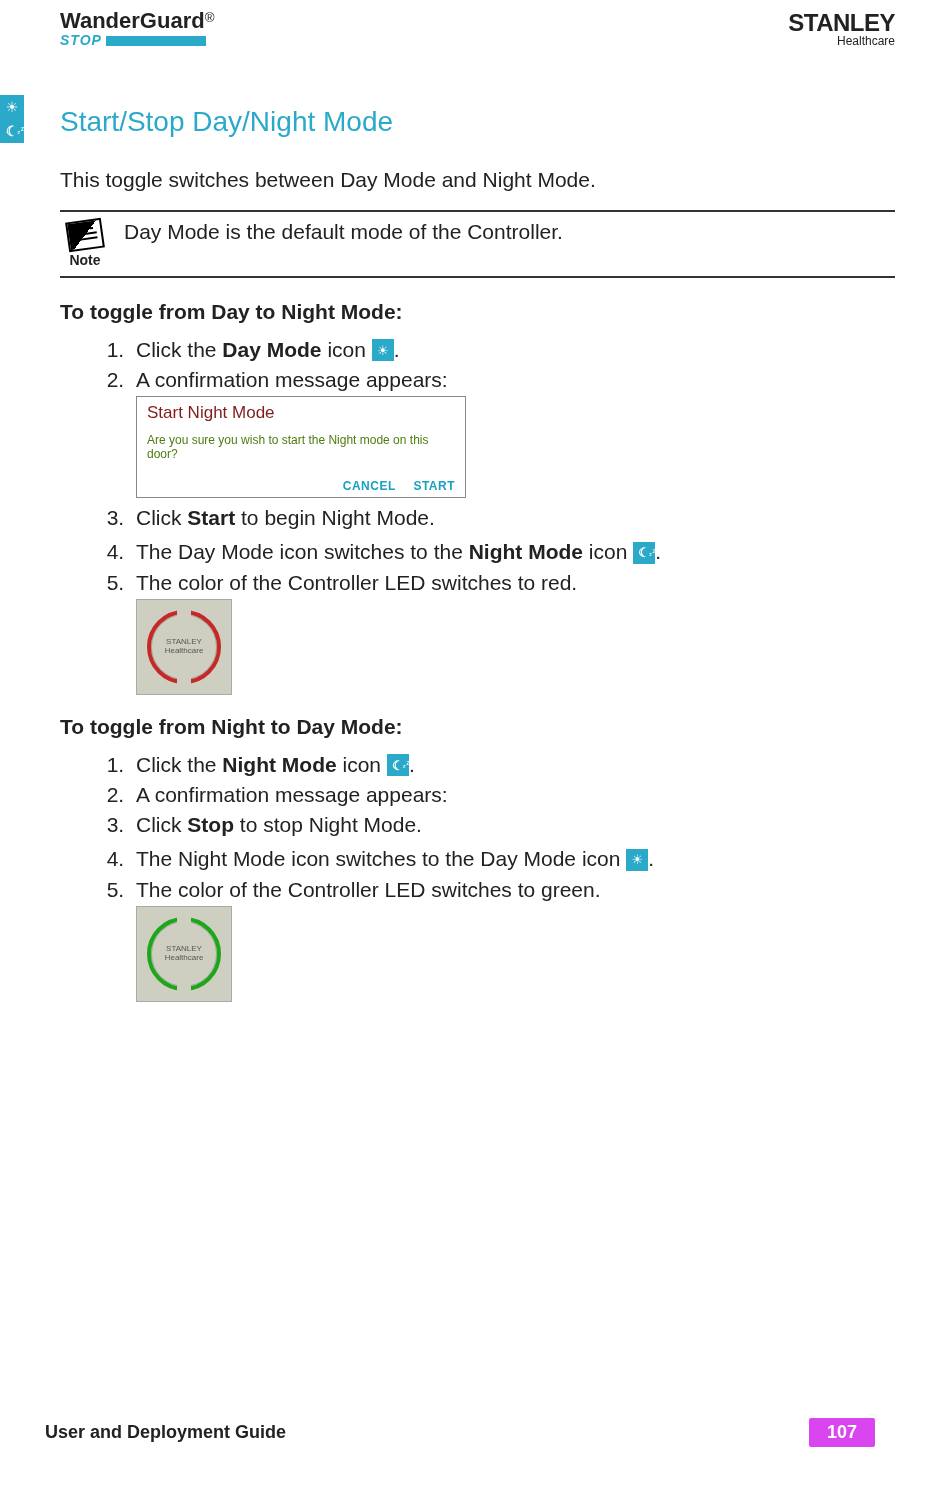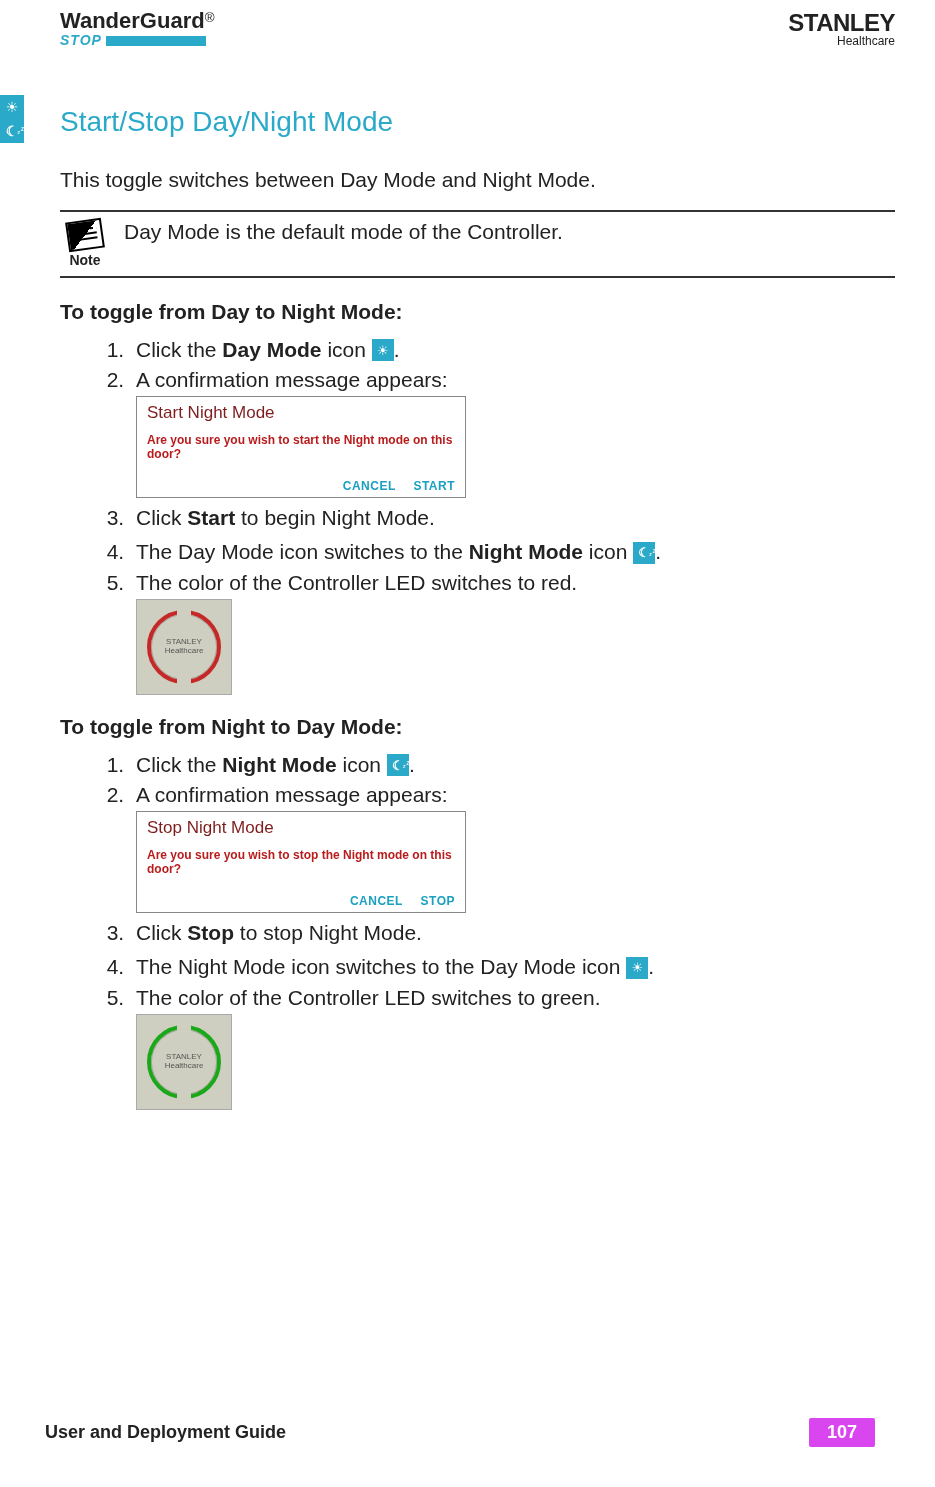--- a/index.html
+++ b/index.html
@@ -95,21 +95,21 @@
 
   .dialog {
     border:1px solid #888;
     width:330px;
     padding:6px 10px 4px 10px;
     margin:4px 0 8px 0;
     box-sizing:border-box;
     font-family: Arial, sans-serif;
   }
   .dialog-title { color:#7f1d1d; font-size:17px; margin-bottom:10px; }
-  .dialog-body { font-size:12px; color:#b91c1c; margin-bottom:18px;font-weight:bold; }
+  .dialog-body { font-size:12px; color:#4d7c0f; margin-bottom:18px; }
   .dialog-actions { text-align:right; font-size:12px; font-weight:700; letter-spacing:0.5px; }
   .dialog-actions span { color:#1aa0c0; margin-left:14px; }
 
   .device-photo {
     width:94px; height:94px;
     border:1px solid #aaa;
     background:#cfcfc1;
     display:flex; align-items:center; justify-content:center;
     margin:4px 0 14px 0;
     position:relative;
@@ -227,28 +227,20 @@
     <li>
       <span>Click the </span><span class="b">Night Mode</span><span> icon </span><span class="icon-tile-inline moon">
           <span class="zz">
             <span>z</span>
             <span>z</span>
           </span>
         </span><span>.</span>
     </li>
     <li>
       <span>A confirmation message appears:</span>
-      <div class="dialog">
-        <div class="dialog-title">Stop Night Mode</div>
-        <div class="dialog-body">Are you sure you wish to stop the Night mode on this door?</div>
-        <div class="dialog-actions">
-          <span>CANCEL</span>
-          <span>STOP</span>
-        </div>
-      </div>
     </li>
     <li>
       <span>Click </span><span class="b">Stop</span><span> to stop Night Mode.</span>
     </li>
     <li class="gap">
       <span>The Night Mode icon switches to the Day Mode icon </span><span class="icon-tile-inline sun"></span><span>.</span>
     </li>
     <li>
       <span>The color of the Controller LED switches to green.</span>
       <div class="device-photo">

